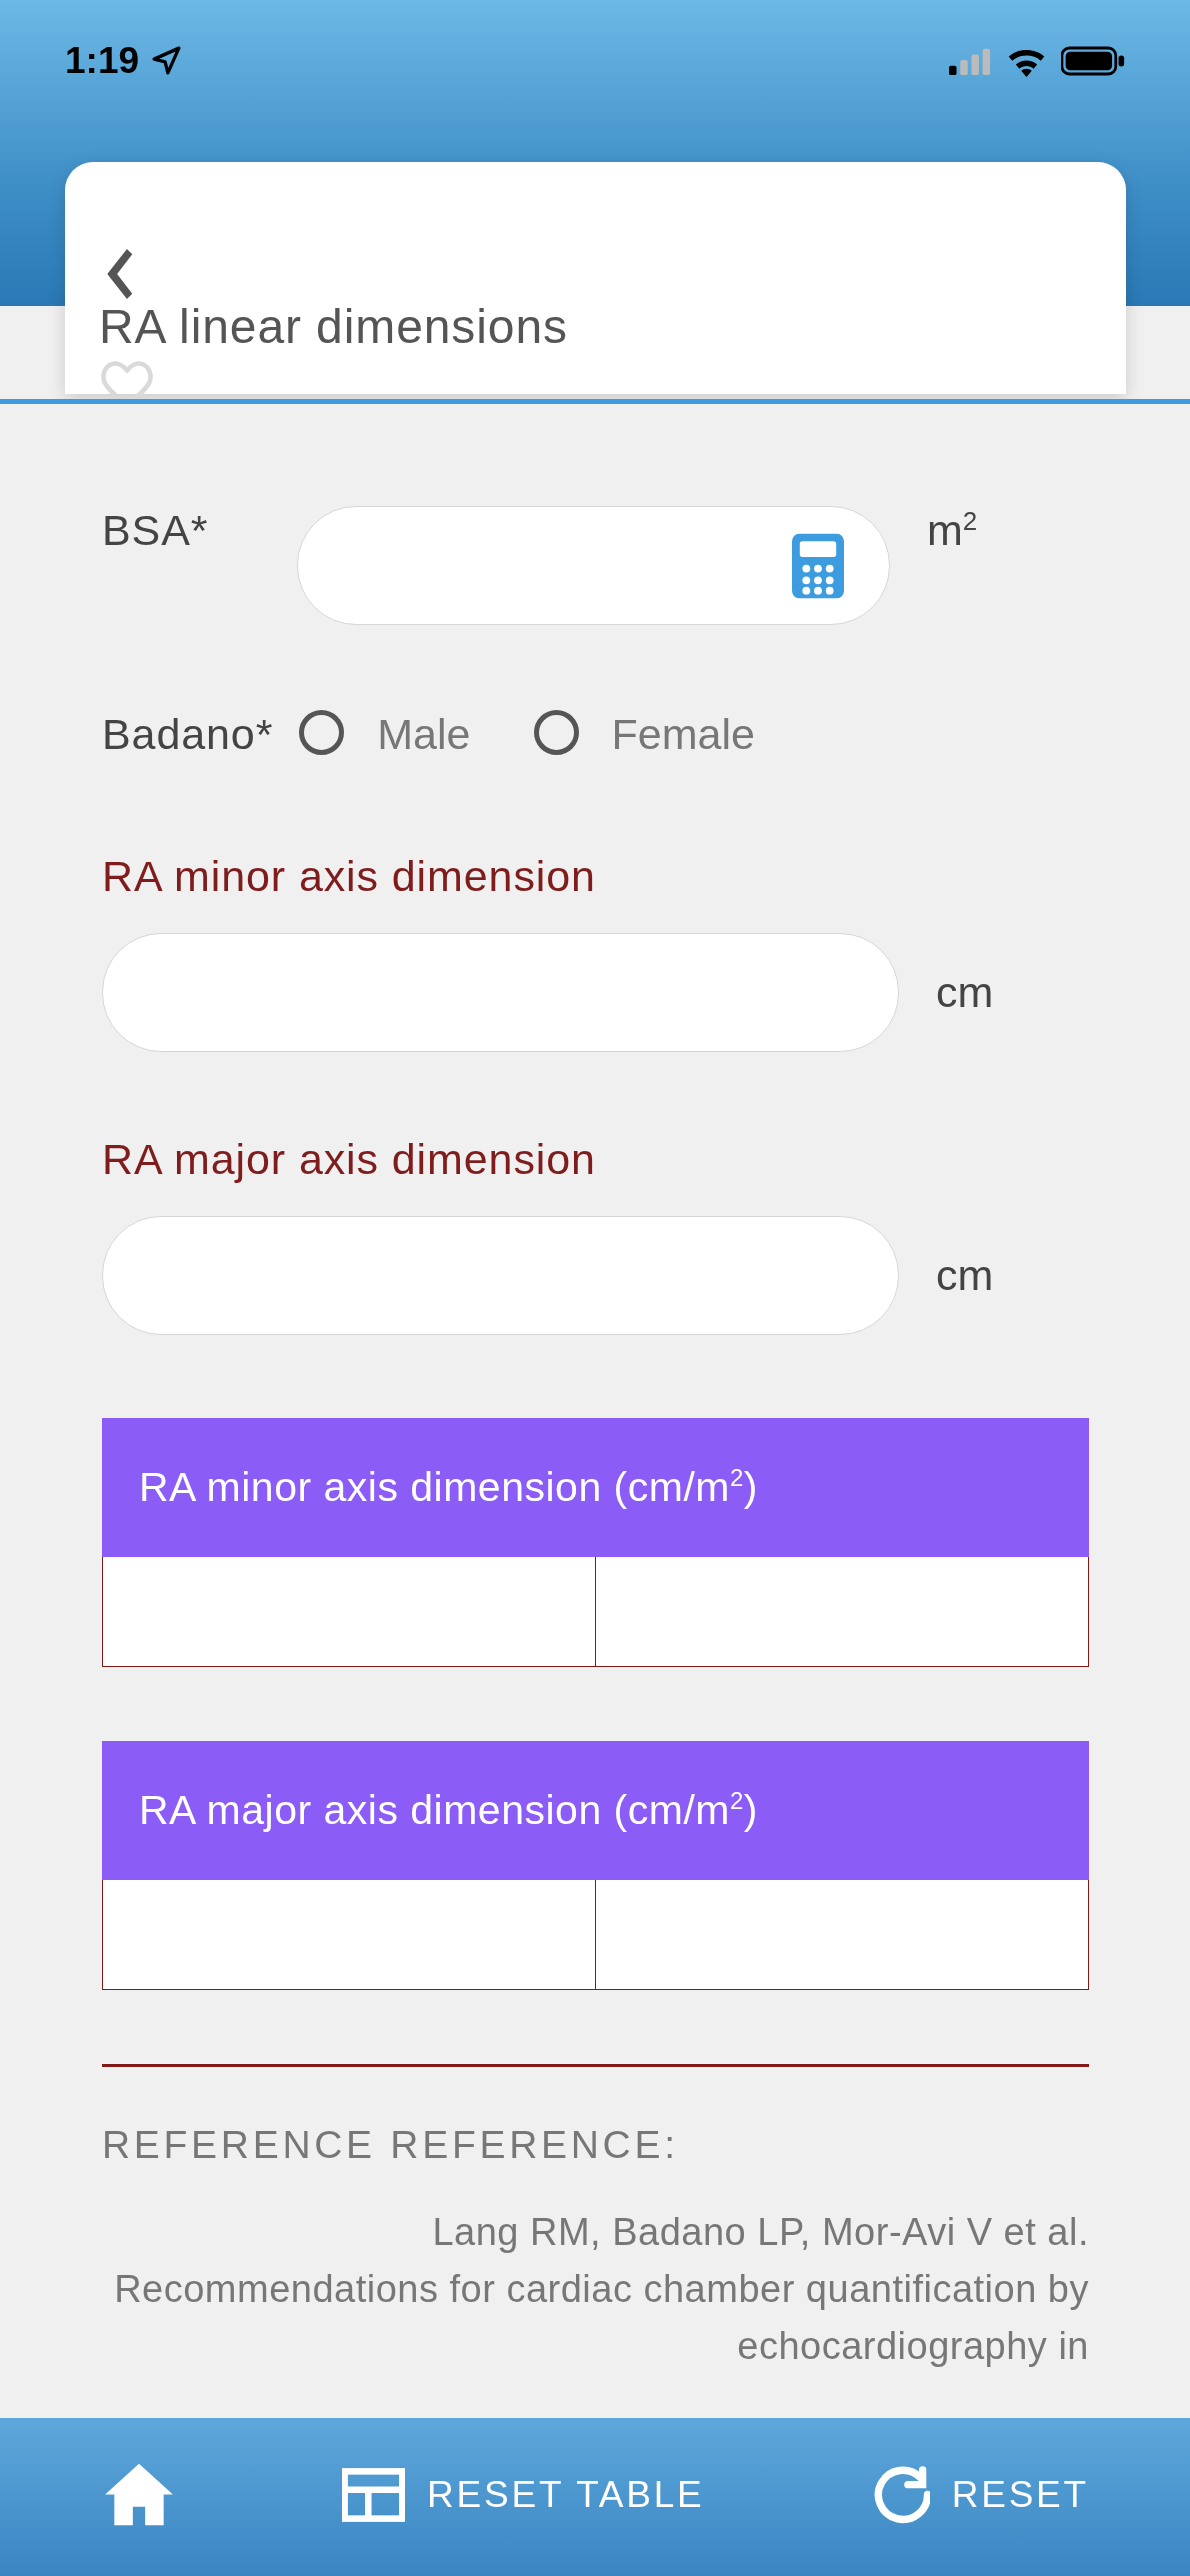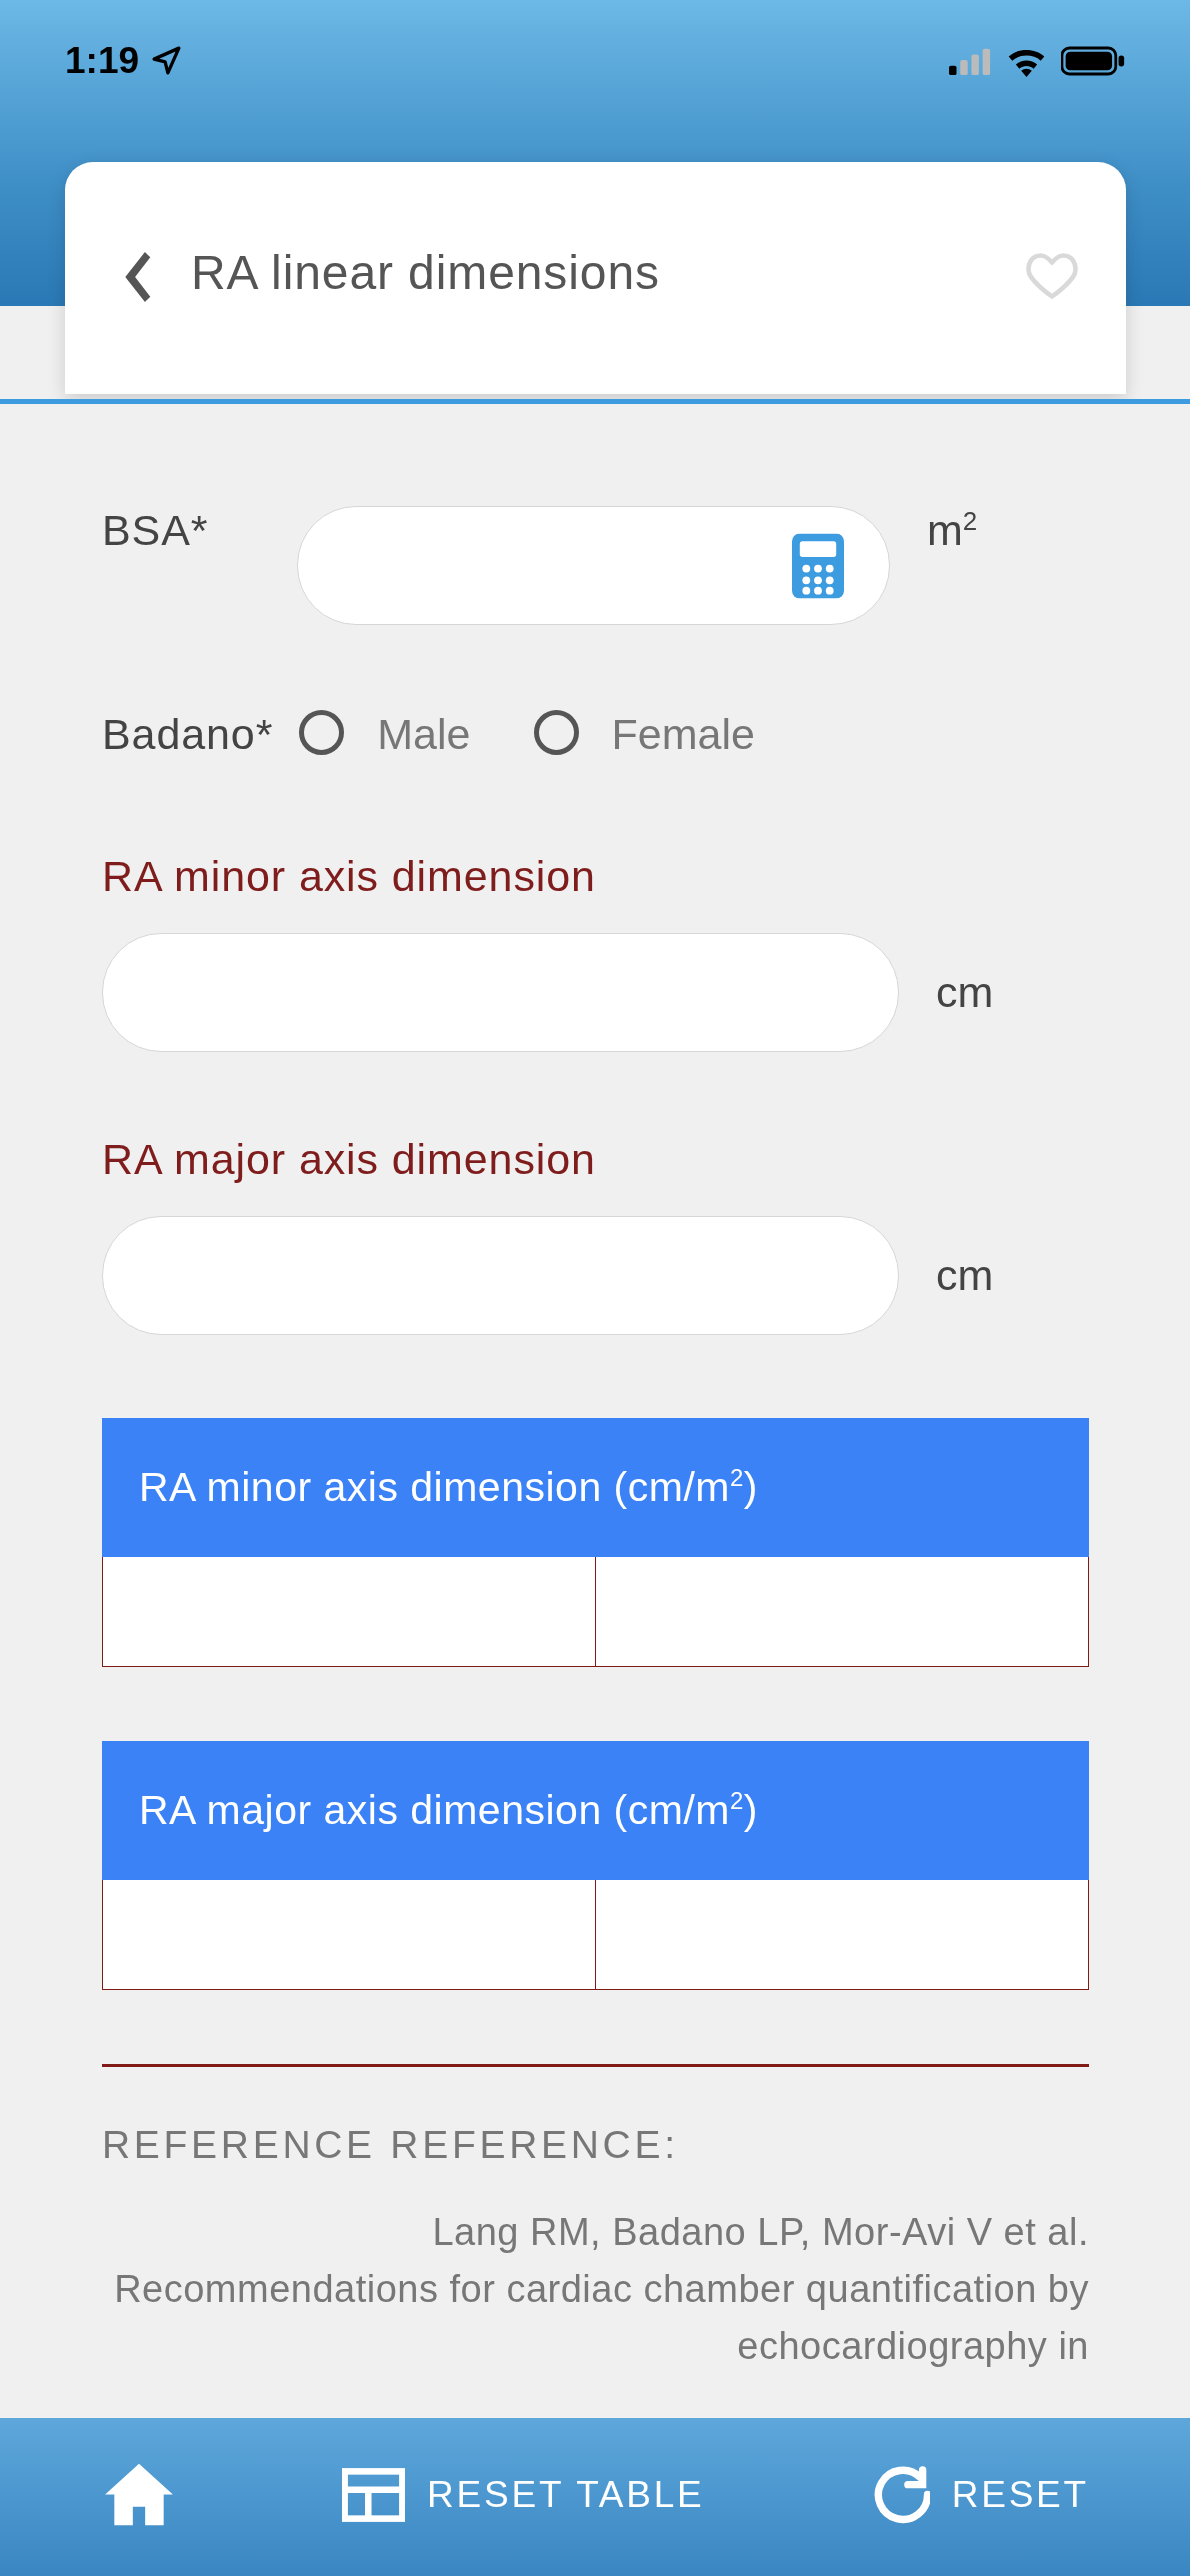--- a/index.html
+++ b/index.html
@@ -19,21 +19,21 @@
     padding: 0 65px; font-size: 37px; font-weight: 700; color: #000;
   }
   .status-left { display: flex; align-items: center; gap: 11px; }
   .status-right { display: flex; align-items: center; gap: 13px; }
 
   
   .header-card {
     position: absolute; top: 162px; left: 65px; right: 65px; height: 232px;
     background: #fff; border-radius: 28px 28px 0 0;
     box-shadow: 0 5.6px 18.5px rgba(0,0,0,0.15);
-    display: flex; align-items: flex-start; padding: 83px 46px 0 52px;
+    display: flex; align-items: flex-start; padding: 83px 46px 0 34px; flex-direction: column;
   }
   .back-chevron { width: 37px; height: 56px; display:flex; align-items:center; justify-content:center; margin-right: 37px; margin-top: 3.7px; }
   .header-title { font-size: 48px; color: #555; flex:1; letter-spacing: 0.9px; }
   .heart { width: 56px; height: 56px; margin-top: 5.6px; }
 
   
   .blue-line {
     position: absolute; top: 399px; left: 0; right: 0; height: 5.6px; background: #3d9be0;
   }
 
@@ -69,21 +69,21 @@
   }
   .radio-label { font-size: 43px; color: #777; }
 
   .stack-label { font-size: 43px; color: #7f1d1d; font-weight: 500; margin-bottom: 32px; letter-spacing: 0.9px;}
   .row-dim { display:flex; align-items:center; gap: 37px; margin-bottom: 83px; }
   .dim-input { flex: 0 0 797px; }
   .dim-input .text-input { padding: 0 37px; }
 
   .result-block { margin-bottom: 74px; }
   .result-head {
-    background: #3b82f6; color: #fff; font-size: 41px; padding: 46px 37px;
+    background: #8b5cf6; color: #fff; font-size: 41px; padding: 46px 37px;
     letter-spacing: 0.5px;
   }
   .result-head sup { font-size: 24px; }
   .result-cells { display:flex; border-left: 1.9px solid #7f1a17; border-right: 1.9px solid #7f1a17; border-bottom: 1.9px solid #7f1a17; }
   .result-cell { flex:1; height: 109px; background:#fff; }
   .result-cell:first-child { border-right: 1.9px solid #7f1a17; }
 
   .hr-dark { height: 2.8px; background: #7f1a17; margin: 9.3px 0 56px 0; }
 
   .guide-heading { font-size: 39px; color: #777; letter-spacing: 3.7px; font-weight: 500; margin-bottom: 37px; }

